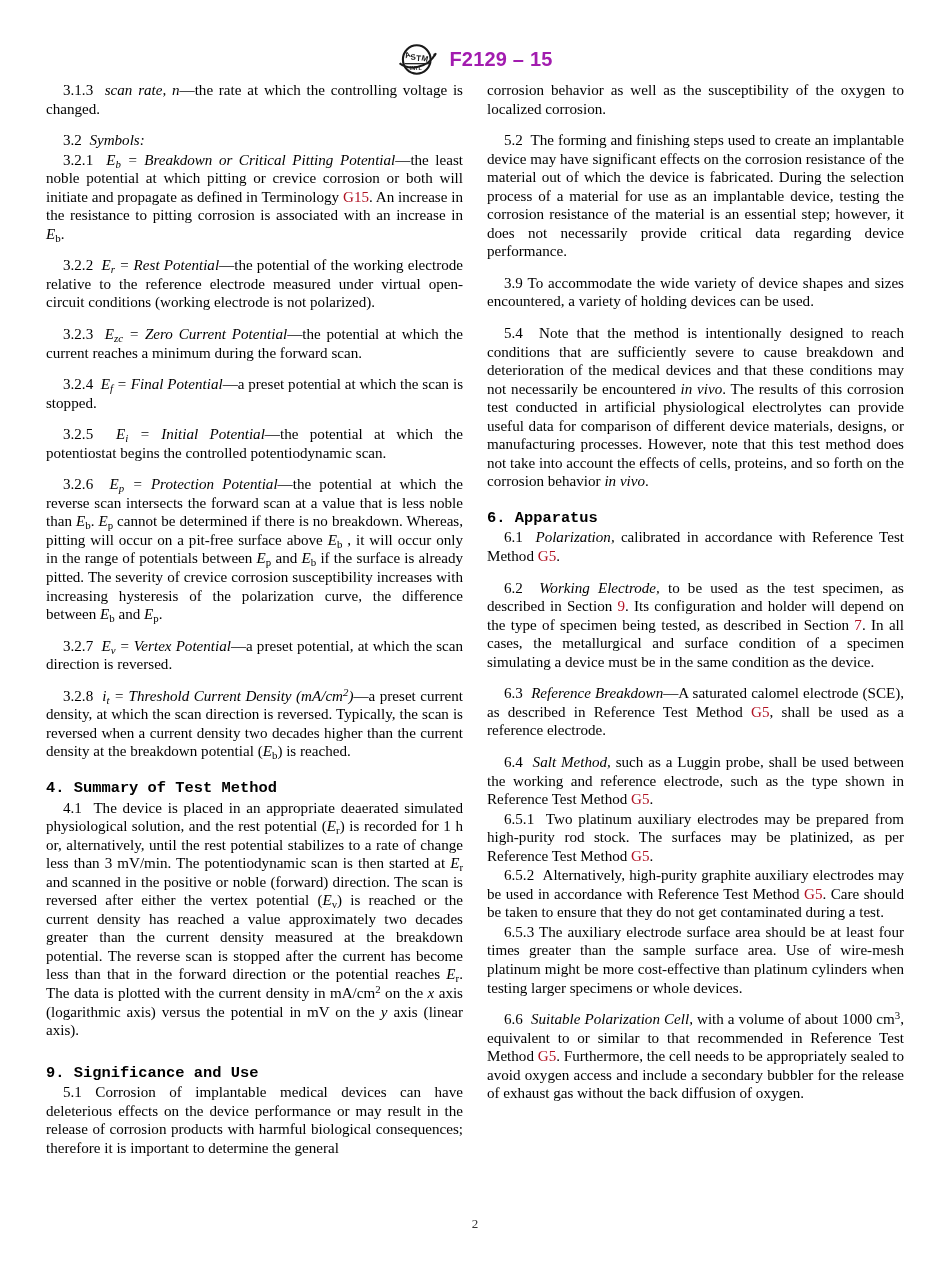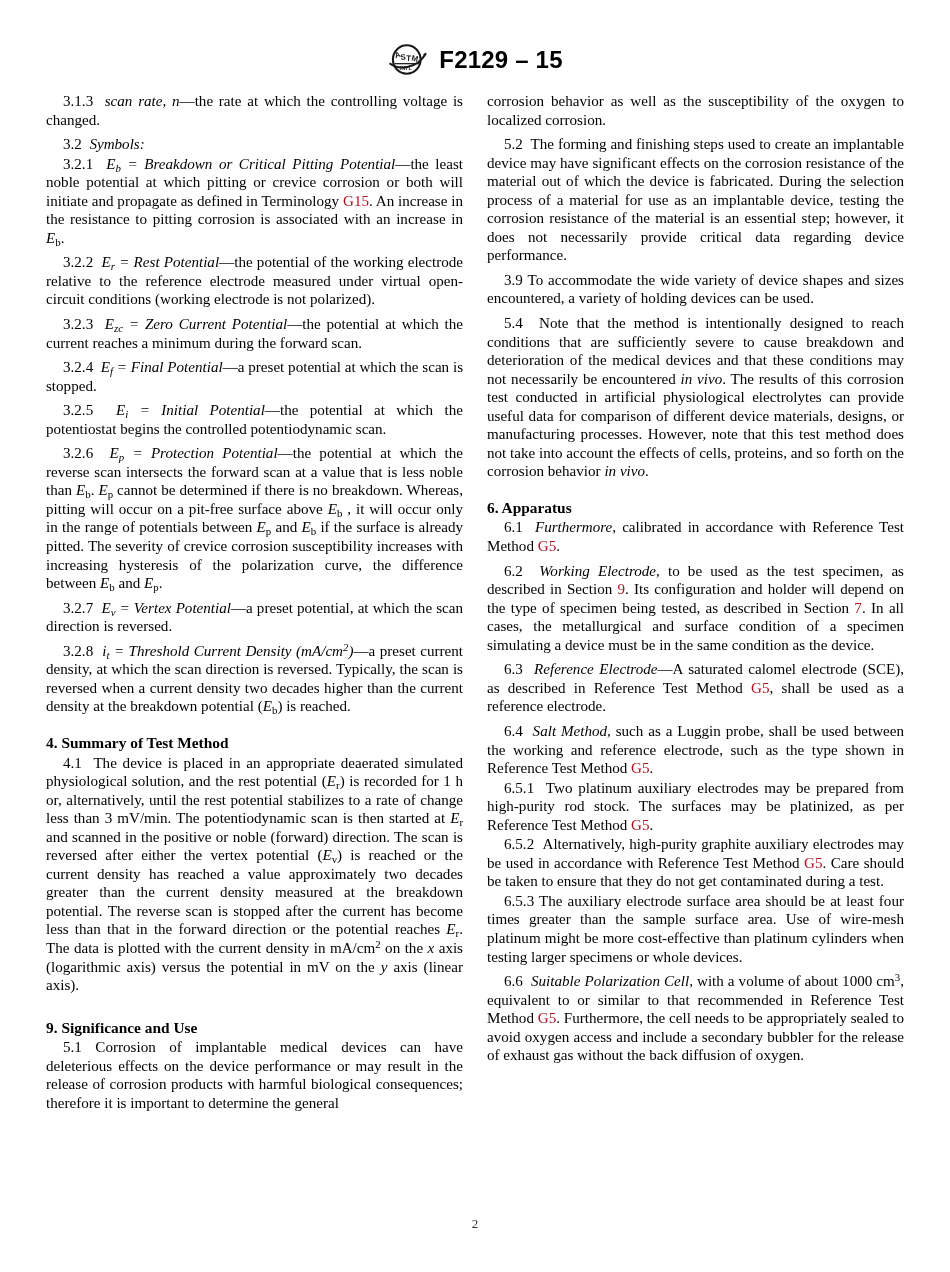--- a/index.html
+++ b/index.html
@@ -35,32 +35,32 @@
     gap: 10px;
   }
   .astm-logo {
     width: 42px;
     height: 31px;
     display: block;
   }
   .header-title {
     font-family: "Liberation Sans", "DejaVu Sans", sans-serif;
     font-weight: bold;
-    font-size: 24px;
+    font-size: 20px;
     letter-spacing: 0.2px;
-    color: #000000;
+    color: #a21caf;
     white-space: pre;
     text-align: right;
   }
 
   
   .columns {
     position: absolute;
     left: 46px;
-    top: 92px;
+    top: 81px;
     width: 858px;
     display: flex;
     gap: 24px;
   }
   .col {
     width: 417px;
   }
 
   
   p.para {
@@ -70,30 +70,30 @@
     line-height: 18.55px;
     text-align: justify;
     text-justify: inter-word;
     text-indent: 17px;
     hyphens: none;
   }
   p.para.cont {
     text-indent: 0;
   }
   p.gap {
-    margin-top: 6px;
+    margin-top: 13px;
   }
   p.gap-sm {
     margin-top: 1px;
   }
 
   h3.sec-head {
     margin: 0;
     padding: 0;
-    font-family: Liberation Serif, serif;
+    font-family: Liberation Mono, monospace;
     font-weight: bold;
     font-size: 15.4px;
     line-height: 18.55px;
     text-align: left;
     text-indent: 0;
   }
   h3.head-gap {
     margin-top: 18px;
   }
   h3.head-gap-lg {
@@ -186,25 +186,25 @@
       <p class="para cont">corrosion behavior as well as the susceptibility of the oxygen to localized corrosion.</p>
 
       <p class="para gap">5.2&nbsp;&nbsp;The forming and finishing steps used to create an implantable device may have significant effects on the corrosion resistance of the material out of which the device is fabricated. During the selection process of a material for use as an implantable device, testing the corrosion resistance of the material is an essential step; however, it does not necessarily provide critical data regarding device performance.</p>
 
       <p class="para gap">3.9  To accommodate the wide variety of device shapes and sizes encountered, a variety of holding devices can be used.</p>
 
       <p class="para gap">5.4&nbsp;&nbsp;Note that the method is intentionally designed to reach conditions that are sufficiently severe to cause breakdown and deterioration of the medical devices and that these conditions may not necessarily be encountered <span class="it">in vivo</span>. The results of this corrosion test conducted in artificial physiological electrolytes can provide useful data for comparison of different device materials, designs, or manufacturing processes. However, note that this test method does not take into account the effects of cells, proteins, and so forth on the corrosion behavior <span class="it">in vivo</span>.</p>
 
       <h3 class="sec-head head-gap">6.  Apparatus</h3>
 
-      <p class="para gap-sm">6.1&nbsp;&nbsp;<span class="it">Furthermore,</span> calibrated in accordance with Reference Test Method <span class="lnk">G5</span>.</p>
+      <p class="para gap-sm">6.1&nbsp;&nbsp;<span class="it">Polarization,</span> calibrated in accordance with Reference Test Method <span class="lnk">G5</span>.</p>
 
       <p class="para gap">6.2&nbsp;&nbsp;<span class="it">Working Electrode,</span> to be used as the test specimen, as described in Section <span class="lnk">9</span>. Its configuration and holder will depend on the type of specimen being tested, as described in Section <span class="lnk">7</span>. In all cases, the metallurgical and surface condition of a specimen simulating a device must be in the same condition as the device.</p>
 
-      <p class="para gap">6.3&nbsp;&nbsp;<span class="it">Reference Electrode</span>—A saturated calomel electrode (SCE), as described in Reference Test Method <span class="lnk">G5</span>, shall be used as a reference electrode.</p>
+      <p class="para gap">6.3&nbsp;&nbsp;<span class="it">Reference Breakdown</span>—A saturated calomel electrode (SCE), as described in Reference Test Method <span class="lnk">G5</span>, shall be used as a reference electrode.</p>
 
       <p class="para gap">6.4&nbsp;&nbsp;<span class="it">Salt Method,</span> such as a Luggin probe, shall be used between the working and reference electrode, such as the type shown in Reference Test Method <span class="lnk">G5</span>.</p>
 
 
       <p class="para gap-sm">6.5.1&nbsp;&nbsp;Two platinum auxiliary electrodes may be prepared from high-purity rod stock. The surfaces may be platinized, as per Reference Test Method <span class="lnk">G5</span>.</p>
 
       <p class="para gap-sm">6.5.2&nbsp;&nbsp;Alternatively, high-purity graphite auxiliary electrodes may be used in accordance with Reference Test Method <span class="lnk">G5</span>. Care should be taken to ensure that they do not get contaminated during a test.</p>
 
       <p class="para gap-sm">6.5.3  The auxiliary electrode surface area should be at least four times greater than the sample surface area. Use of wire-mesh platinum might be more cost-effective than platinum cylinders when testing larger specimens or whole devices.</p>
 

